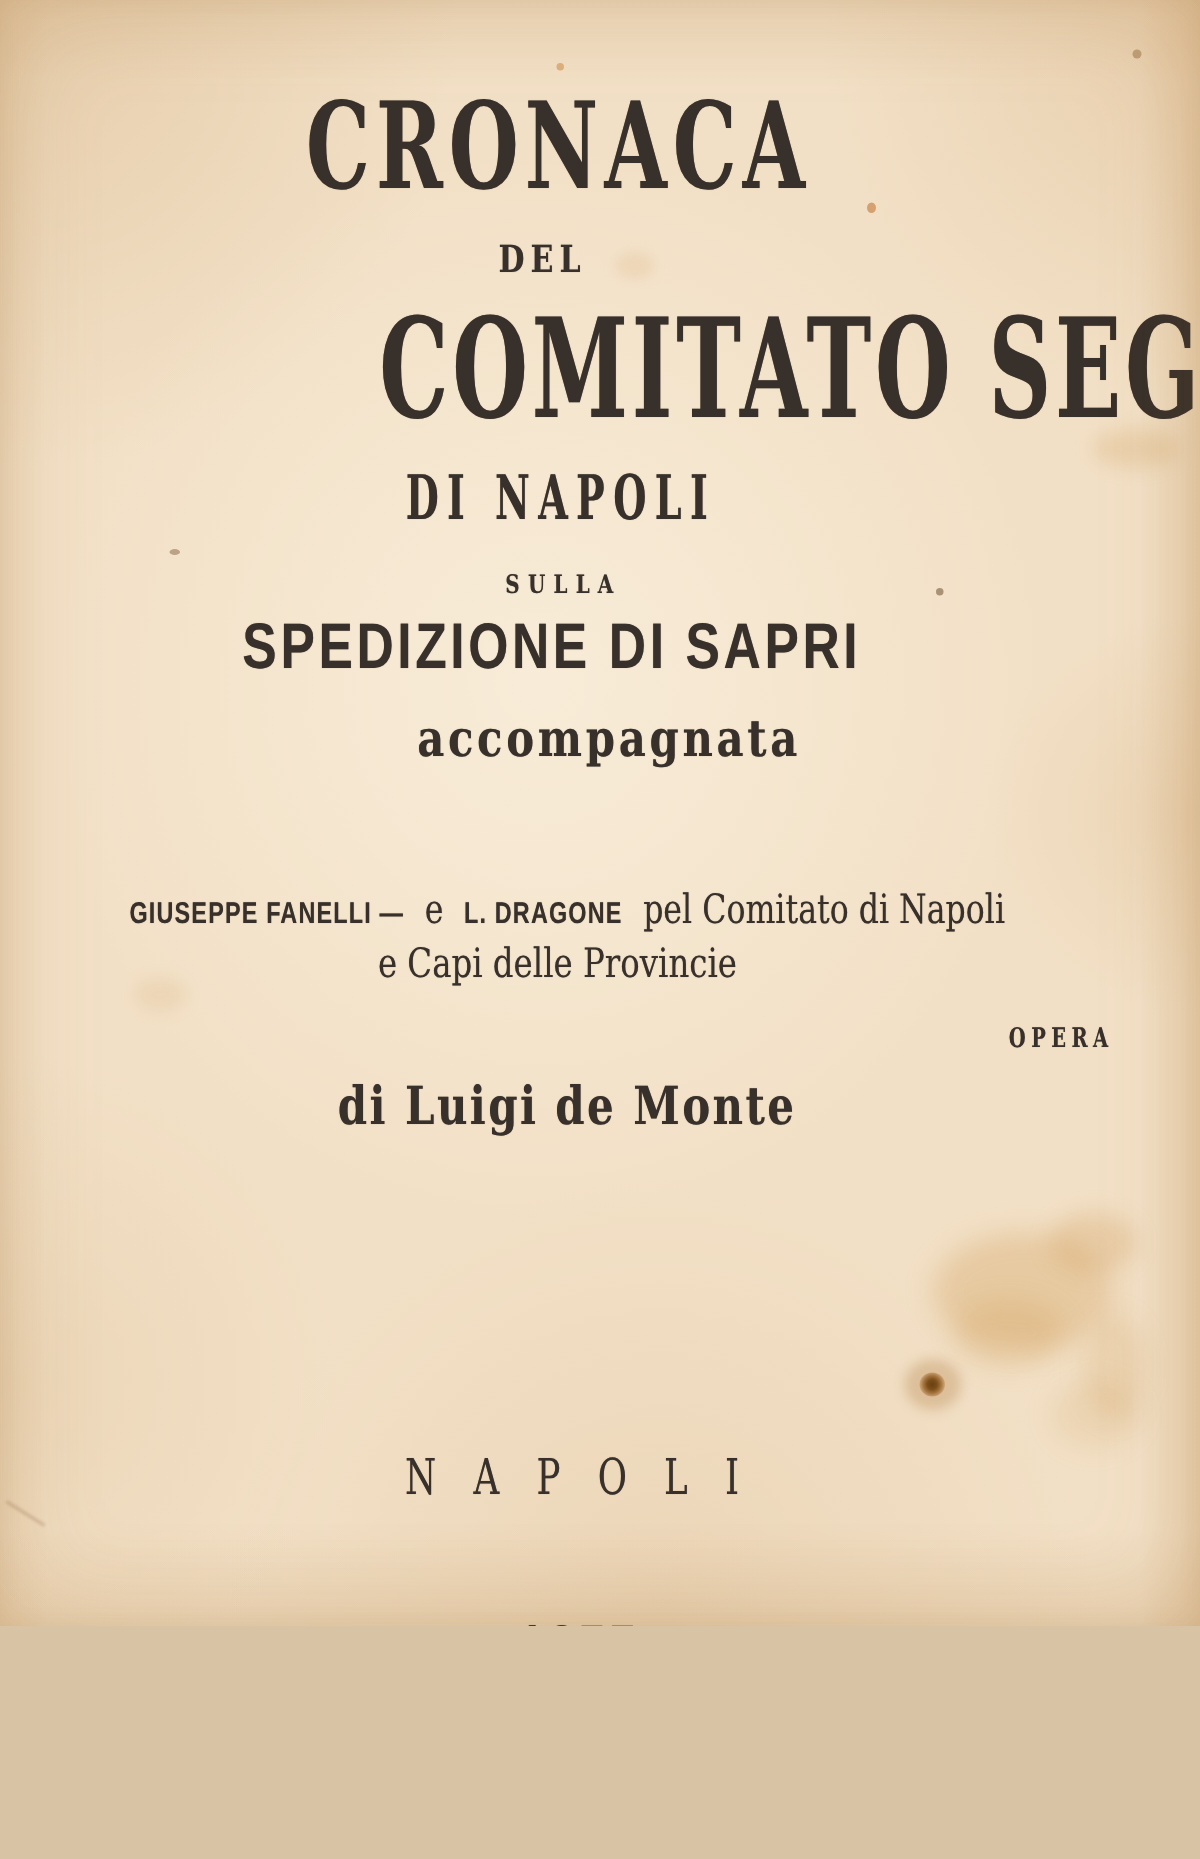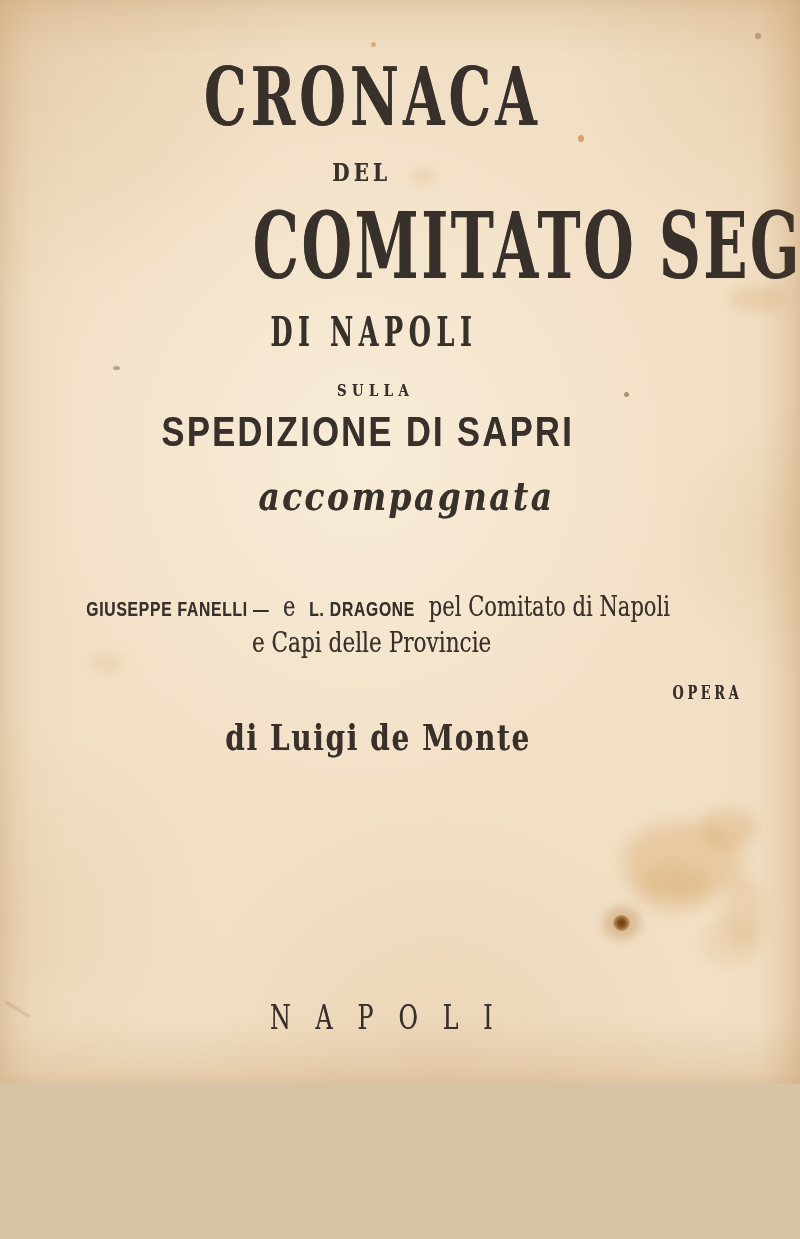--- a/index.html
+++ b/index.html
@@ -37,27 +37,27 @@
     color:var(--ink);line-height:1;white-space:nowrap;
     text-shadow:0 0 .6px rgba(56,48,42,.55);
   }
   .sx{display:inline-block;transform:scaleX(var(--sx,1));transform-origin:50% 50%;}
   .t-cronaca  {font-size:80px;font-weight:700;letter-spacing:6px;}
   .t-del      {font-size:25px;font-weight:700;letter-spacing:5px;}
   .t-comitato {font-size:92px;font-weight:700;letter-spacing:4px;}
   .t-dinapoli {font-size:41px;font-weight:700;letter-spacing:9px;}
   .t-sulla    {font-size:17px;font-weight:700;letter-spacing:7px;}
   .t-sapri    {font-family:"Liberation Sans", sans-serif;font-size:43px;font-weight:700;letter-spacing:3px;}
-  .t-accomp   {font-size:40px;font-weight:700;letter-spacing:3px;font-style:italic;}
+  .t-accomp   {font-size:34px;font-weight:700;letter-spacing:3px;}
   .para       {font-size:27px;font-weight:500;}
   .para .names{font-family:"Liberation Sans", sans-serif;font-size:20px;font-weight:700;letter-spacing:1px;}
   .para .seg + .seg{margin-left:9px;}
   .t-opera    {font-size:18px;font-weight:700;letter-spacing:5px;text-align:right;}
   .t-author   {font-size:35px;font-weight:700;letter-spacing:2px;}
-  .t-city     {font-size:33px;font-weight:500;letter-spacing:12px;margin-top:33px;}
+  .t-city     {font-size:33px;font-weight:500;letter-spacing:12px;}
   .t-printer  {font-size:27px;font-weight:500;letter-spacing:7px;}
   .t-address  {font-size:27px;font-weight:500;letter-spacing:1px;}
   .t-year     {font-size:35px;font-weight:700;letter-spacing:3px;}
 
   .stain{position:absolute;border-radius:50%;pointer-events:none;}
   .fox1{left:622px;top:822px;width:120px;height:78px;background:rgba(201,138,58,.26);filter:blur(9px);}
   .fox2{left:700px;top:808px;width:58px;height:40px;background:rgba(201,138,58,.22);filter:blur(7px);}
   .fox3{left:636px;top:866px;width:74px;height:46px;background:rgba(201,138,58,.18);filter:blur(8px);}
   .fox4{left:722px;top:876px;width:42px;height:70px;background:rgba(201,138,58,.16);filter:blur(8px);}
   .fox5{left:728px;top:286px;width:58px;height:26px;background:rgba(201,138,58,.18);filter:blur(6px);}

